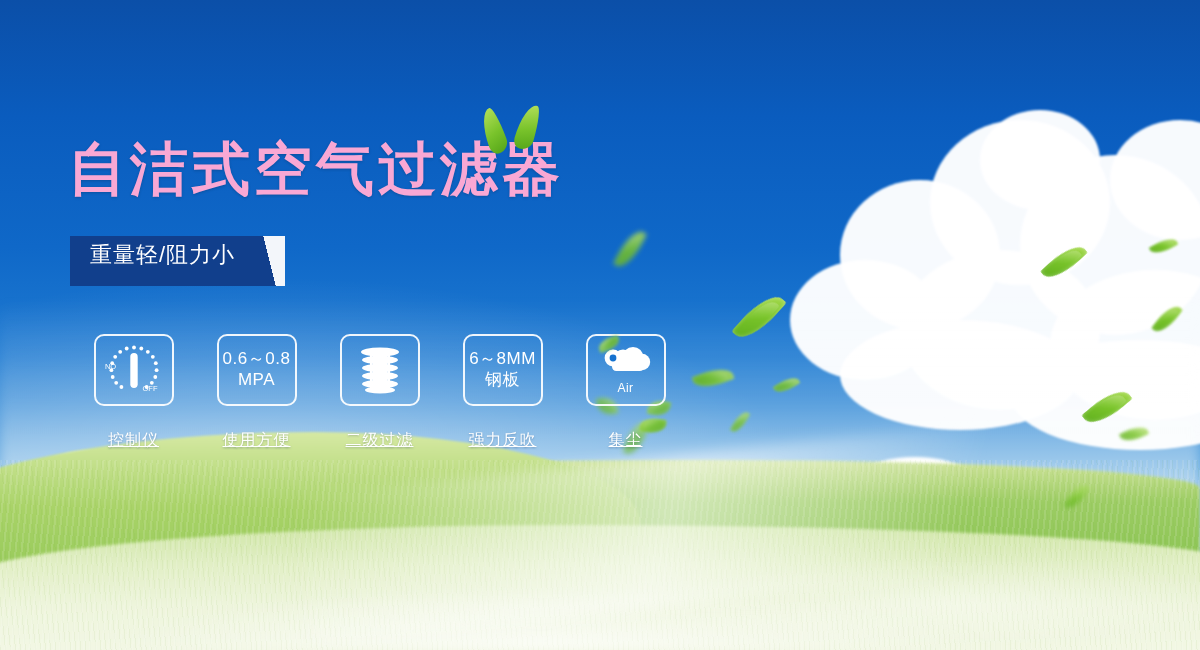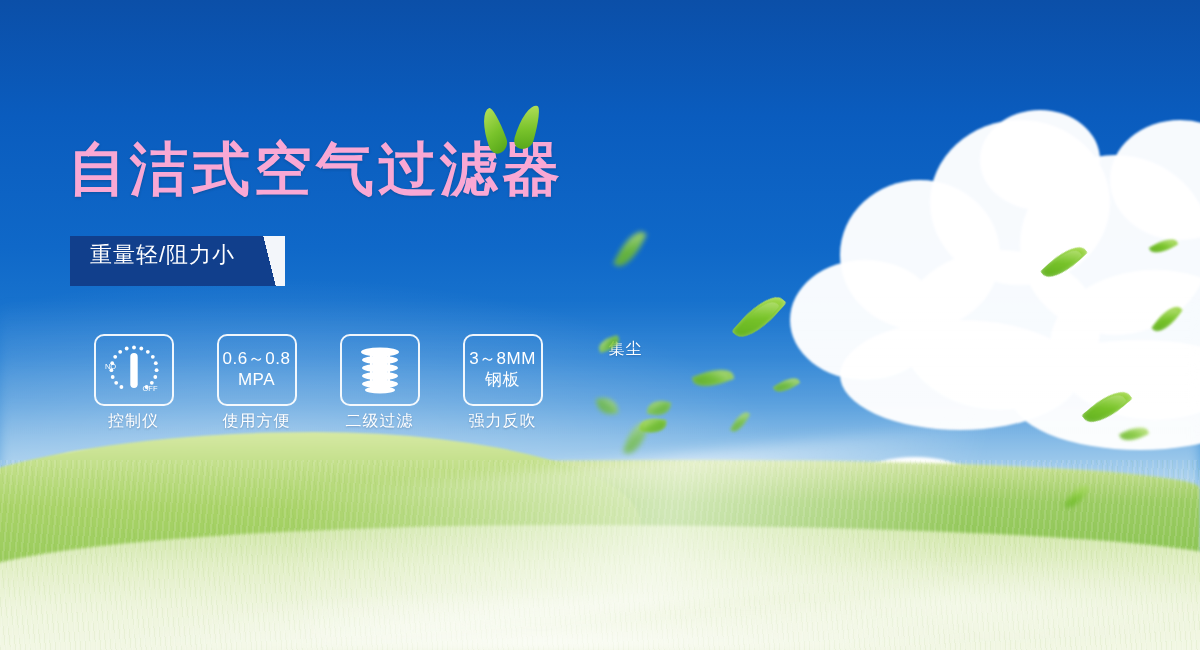--- a/index.html
+++ b/index.html
@@ -270,26 +270,27 @@
   }
   .feature-box .box-line {
     font-size: 17px;
     line-height: 1.22;
     font-weight: 300;
     letter-spacing: .5px;
     white-space: nowrap;
     text-align: right;
   }
   .feature-label {
-    margin-top: 5px;
+    margin-top: 24px;
     color: #ffffff;
     font-size: 16px;
     letter-spacing: 1px;
     white-space: nowrap;
     text-shadow: 0 1px 2px rgba(0,30,80,.25);
+    text-decoration: underline;
   }
 
   .icon-svg { display: block; }
 
   .cloud-icon-wrap {
     display: flex;
     flex-direction: column;
     align-items: center;
     justify-content: center;
     line-height: 1;
@@ -439,27 +440,45 @@
             <line x1="30" y1="8" x2="30" y2="46"></line>
             <line x1="35" y1="8" x2="35" y2="46"></line>
           </g>
         </svg>
       </div>
       <div class="feature-label">二级过滤</div>
     </div>
 
     <div class="feature">
       <div class="feature-box">
-        <div class="box-line">3～8MM</div>
+        <div class="box-line">6～8MM</div>
         <div class="box-line">钢板</div>
       </div>
       <div class="feature-label">强力反吹</div>
     </div>
 
     <div class="feature">
+      <div class="feature-box">
+        <div class="cloud-icon-wrap">
+          <svg class="icon-svg" width="54" height="34" viewBox="0 0 54 34">
+            <g fill="#ffffff">
+              <circle cx="14" cy="12" r="8.4"></circle>
+              <path d="M14 3.2 L16.2 9.2 L11.6 9.0 Z"></path>
+              <circle cx="24" cy="13" r="9.5"></circle>
+              <circle cx="34" cy="11.5" r="10.5"></circle>
+              <circle cx="43" cy="16" r="8.2"></circle>
+              <rect x="13" y="16" width="32" height="9" rx="4.2"></rect>
+            </g>
+            <g fill="#1572cf">
+              <circle cx="14" cy="12" r="3.4"></circle>
+            </g>
+          </svg>
+          <div class="cloud-icon-label">Air</div>
+        </div>
+      </div>
       <div class="feature-label">集尘</div>
     </div>
 
   </div>
 
   <div class="leaf" style="left:640px;top:418px;width:26px;height:15px;transform:rotate(8deg);filter:blur(1.2px);opacity:.9;border-radius:70% 10% 70% 10%;"></div>
   <div class="leaf" style="left:598px;top:338px;width:22px;height:12px;transform:rotate(-18deg);filter:blur(1.4px);opacity:.85;border-radius:70% 10% 70% 10%;"></div>
 
 </div>
 

